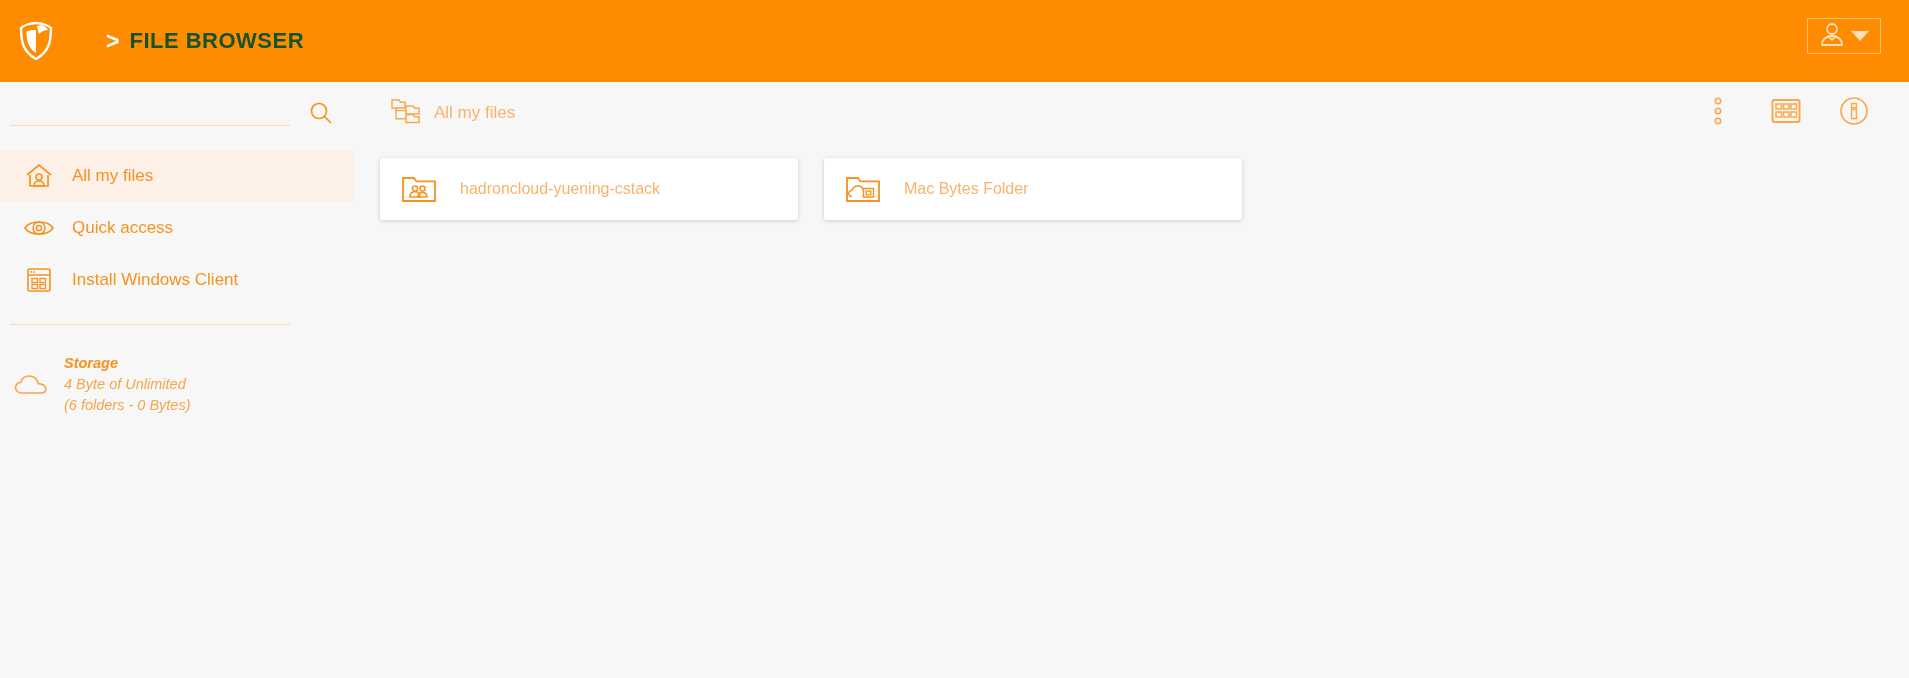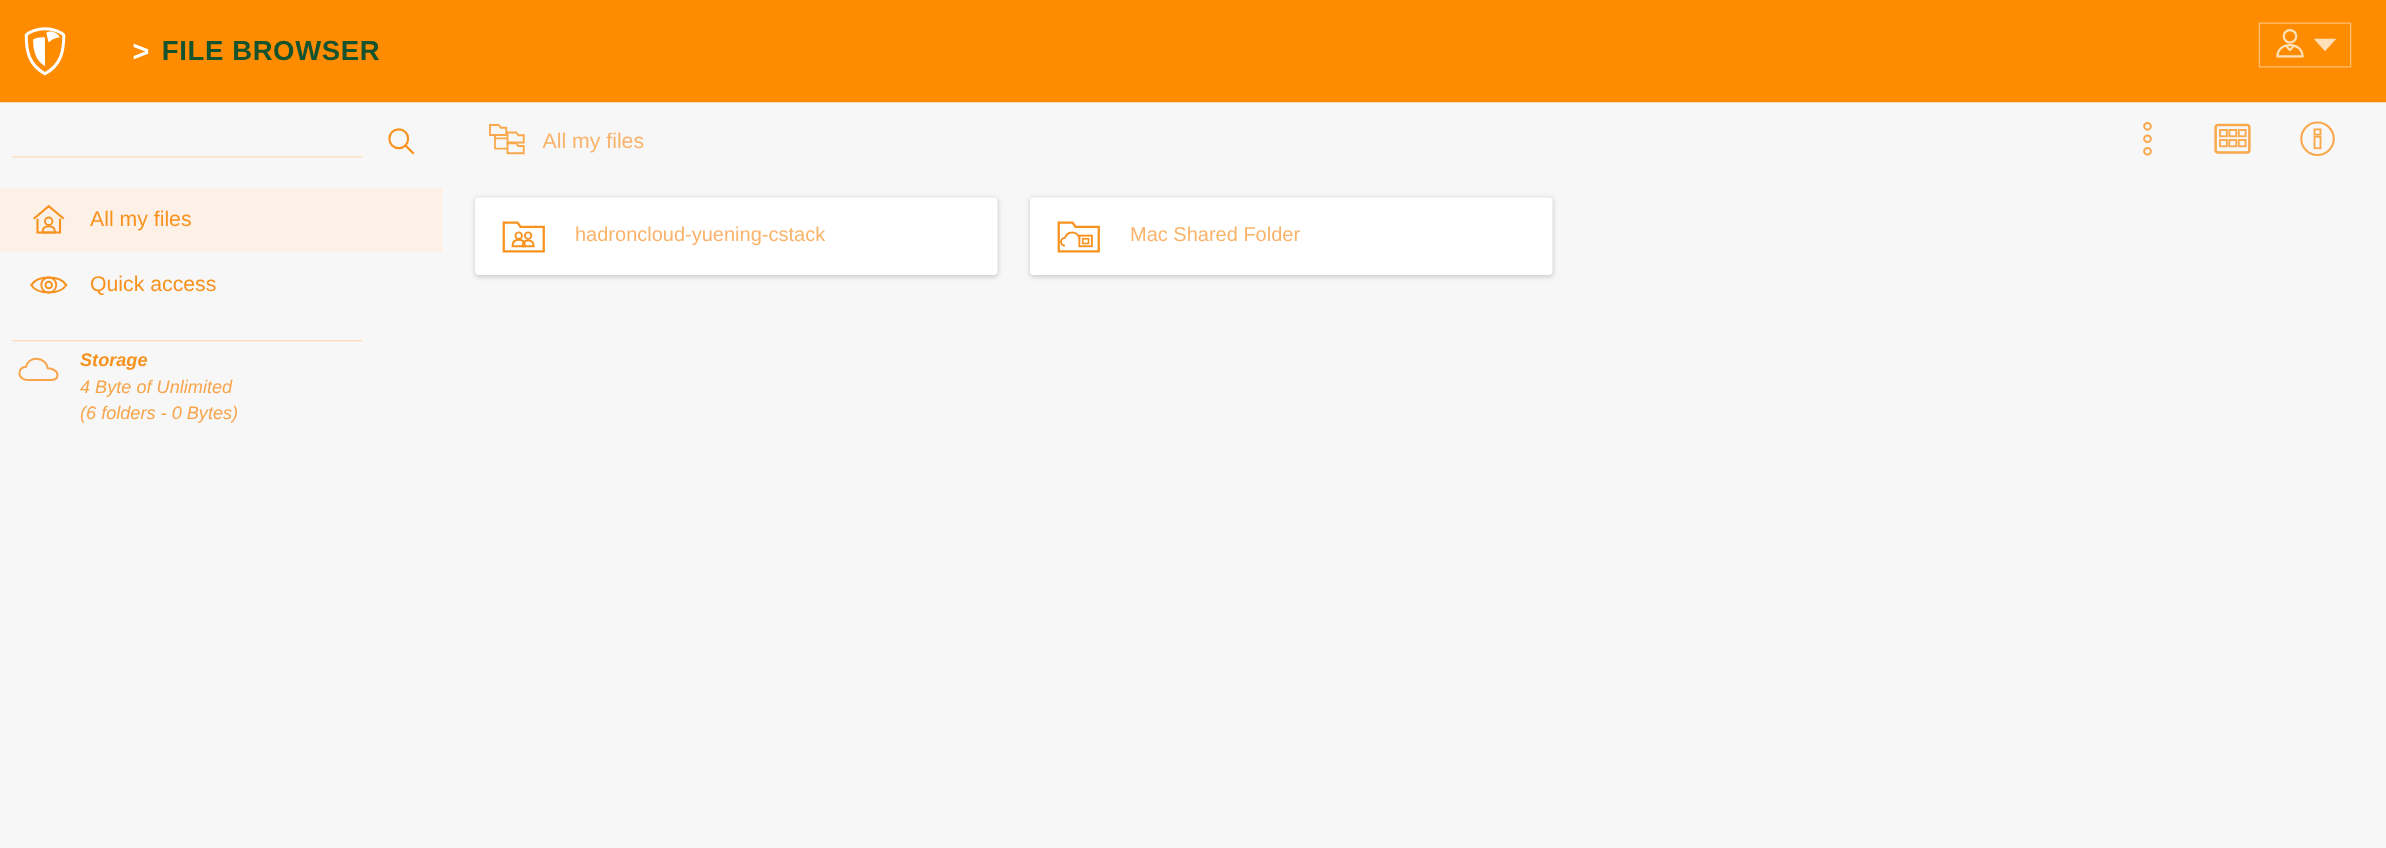--- a/index.html
+++ b/index.html
@@ -86,22 +86,22 @@
     font-size: 17px;
     color: #f7921e;
   }
 
   .sidebar-divider {
     height: 1px; background: #fbdcb4;
     margin: 18px 64px 0 10px;
   }
 
   .storage {
-    display: flex; align-items: flex-start;
-    margin-top: 6px; padding-left: 14px;
+    display: flex; align-items: center;
+    margin-top: 28px; padding-left: 14px;
   }
   .storage-icon { width: 40px; flex: 0 0 40px; margin-top: 6px; }
   .storage-text {
     margin-left: 10px;
     font-style: italic;
     color: #f7a44a;
     font-size: 14.5px;
     line-height: 21px;
   }
   .storage-title { font-weight: 700; color: #f7921e; }
@@ -232,20 +232,35 @@
           <path d="M2 12 C7 4 25 4 30 12 C25 20 7 20 2 12 Z" fill="none" stroke="#f7921e" stroke-width="1.6"></path>
           <circle cx="16" cy="12" r="6" fill="none" stroke="#f7921e" stroke-width="1.5"></circle>
           <circle cx="16" cy="12" r="2.6" fill="none" stroke="#f7921e" stroke-width="1.5"></circle>
         </svg>
       </span>
       <span class="nav-label">Quick access</span>
     </div>
 
 
 
+    <div class="nav-item">
+      <span class="nav-icon">
+        <svg width="30" height="28" viewBox="0 0 30 28">
+          <rect x="4" y="3" width="22" height="22" rx="1.5" fill="none" stroke="#f7921e" stroke-width="1.6"></rect>
+          <line x1="4" y1="9" x2="26" y2="9" stroke="#f7921e" stroke-width="1.5"></line>
+          <circle cx="7.2" cy="6" r="0.9" fill="#f7921e"></circle>
+          <circle cx="10" cy="6" r="0.9" fill="#f7921e"></circle>
+          <rect x="8" y="12.5" width="5.5" height="4" fill="none" stroke="#f7921e" stroke-width="1.3"></rect>
+          <rect x="16" y="12.5" width="5.5" height="4" fill="none" stroke="#f7921e" stroke-width="1.3"></rect>
+          <rect x="8" y="18.5" width="5.5" height="4" fill="none" stroke="#f7921e" stroke-width="1.3"></rect>
+          <rect x="16" y="18.5" width="5.5" height="4" fill="none" stroke="#f7921e" stroke-width="1.3"></rect>
+        </svg>
+      </span>
+      <span class="nav-label">Install Windows Client</span>
+    </div>
 
   </div>
 
   <div class="sidebar-divider"></div>
 
   <div class="storage">
     <span class="storage-icon">
       <svg width="34" height="24" viewBox="0 0 34 24">
         <path d="M8 19 C3.6 19 1.5 16.2 1.5 13.5 C1.5 10.6 4 8.3 6.8 8.4 C7.8 4.4 11.3 2 15.3 2 C20 2 23.6 5.4 24.2 9.6 C28 9.6 32 11.6 32 15 C32 17.8 29.4 19 26.6 19 Z" fill="none" stroke="#f7a44a" stroke-width="1.6"></path>
       </svg>
@@ -331,19 +346,19 @@
     <div class="card-slot">
       <div class="card">
         <span class="card-icon">
           <svg width="36" height="32" viewBox="0 0 36 32">
             <path d="M2 5 H13 L15.4 8.4 H34 V28 H2 Z" fill="none" stroke="#f7921e" stroke-width="1.8"></path>
             <path d="M7 23.5 C4.8 23.5 3.8 21.9 3.8 20.4 C3.8 18.6 5.3 17.2 7 17.3 C7.8 14.6 10.2 13 12.8 13 C15.8 13 18 15.2 18.5 17.8" fill="none" stroke="#f7921e" stroke-width="1.5"></path>
             <rect x="18.5" y="15.5" width="10" height="8.5" fill="none" stroke="#f7921e" stroke-width="1.5"></rect>
             <rect x="21.2" y="18" width="4.6" height="3.8" fill="none" stroke="#f7921e" stroke-width="1.3"></rect>
           </svg>
         </span>
-        <span class="card-label">Mac Shared Folder</span>
+        <span class="card-label">Mac Bytes Folder</span>
       </div>
     </div>
 
 
   </div>
 </div>
 
 </body></html>

